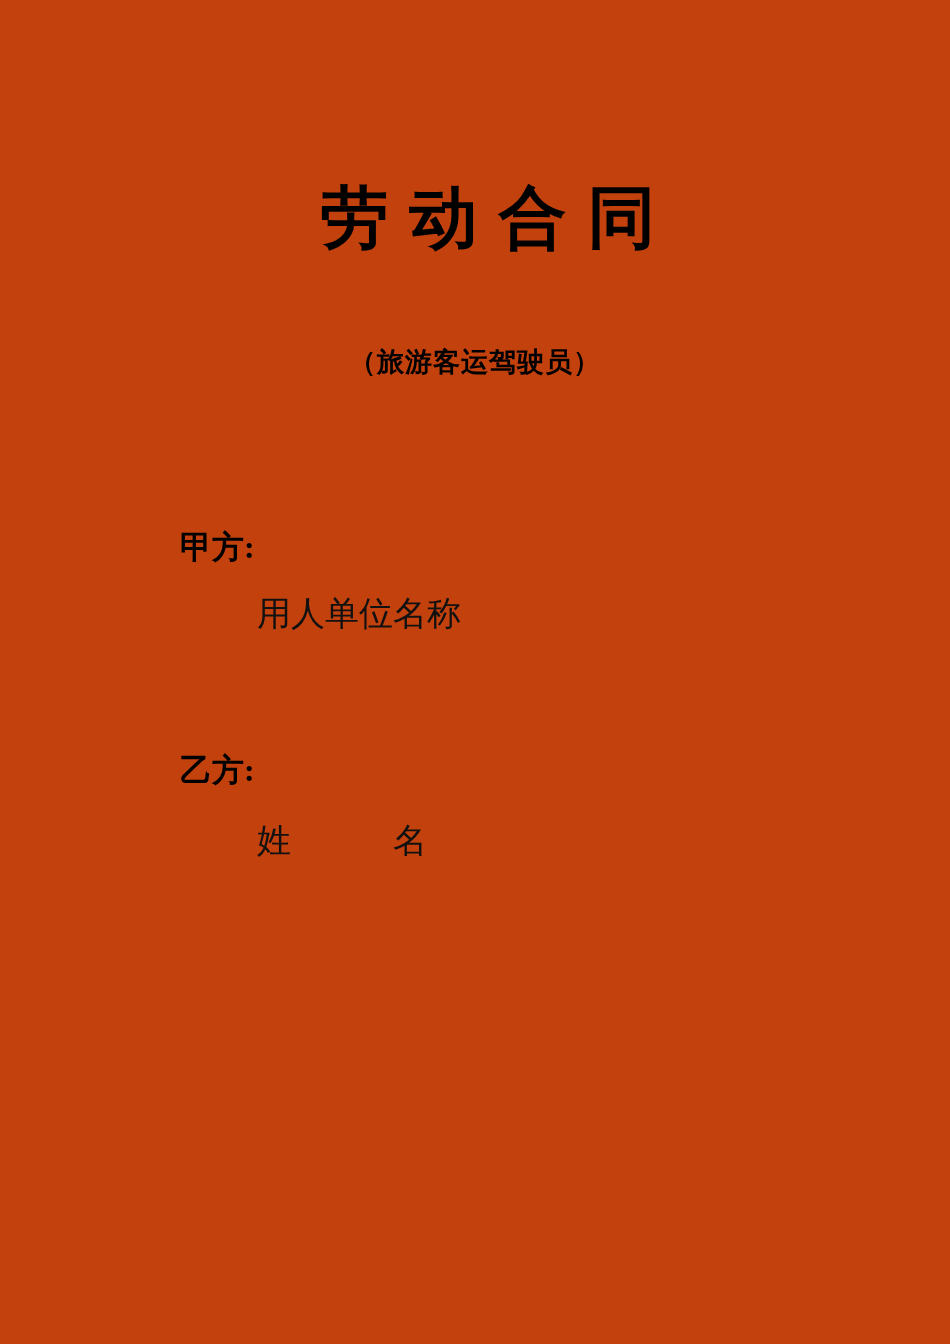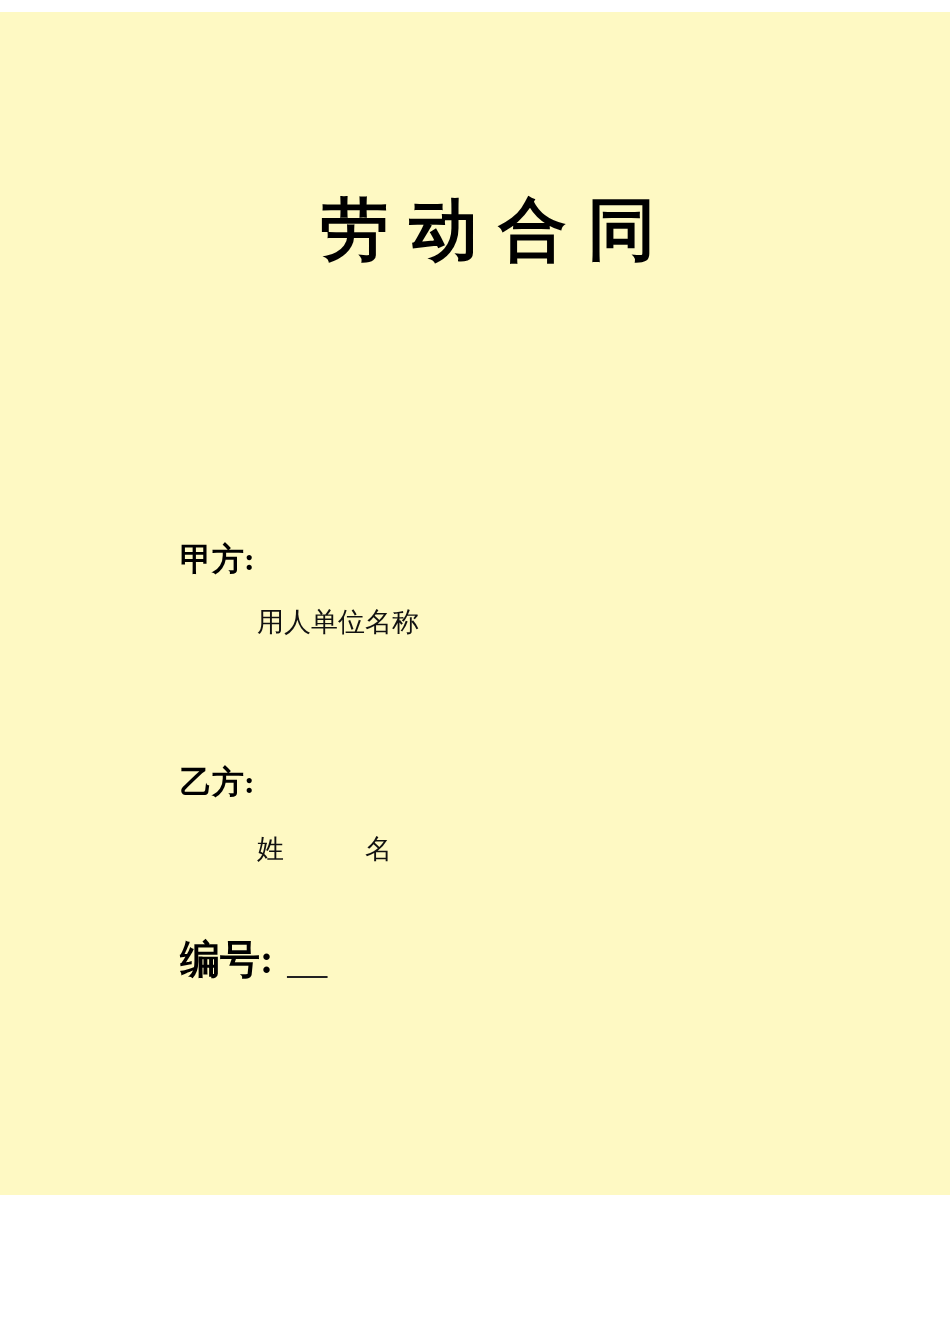--- a/index.html
+++ b/index.html
@@ -10,24 +10,24 @@
     width: 950px;
     height: 1344px;
     background: #ffffff;
     color: #000000;
     font-family: "Liberation Serif", "DejaVu Serif", serif;
     position: relative;
     overflow: hidden;
   }
   .page {
     position: absolute;
-    top: 12px; left: 0;
+    top: 0; left: 0;
     width: 950px;
-    height: 1183px;
-    background: #fef9c3;
+    height: 1344px;
+    background: #c2410c;
   }
   .doc-title {
     position: absolute;
     top: 184px;
     left: 0;
     width: 100%;
     box-sizing: border-box;
     padding-left: 28px;
     text-align: center;
     font-size: 68px;
@@ -54,21 +54,21 @@
     font-size: 32px;
     font-weight: bold;
     line-height: 1;
     white-space: pre;
   }
   .party-a-label { top: 531px; }
   .party-b-label { top: 754px; }
   .field-label {
     position: absolute;
     left: 257px;
-    font-size: 27px;
+    font-size: 34px;
     font-weight: 400;
     line-height: 1;
     color: #111111;
     white-space: pre;
   }
   .party-a-field { top: 597px; }
   .party-b-field { top: 826px; font-family: Liberation Mono, monospace; }
   .serial-row {
     position: absolute;
     left: 180px;
@@ -86,24 +86,24 @@
     color: #222222;
   }
 </style>
 </head>
 <body>
 
 <div class="page">
 
   <div class="doc-title">劳 动 合 同</div>
 
+  <div class="doc-subtitle">（旅游客运驾驶员）</div>
 
   <div class="party-label party-a-label">甲方:</div>
 
   <div class="field-label party-a-field">用人单位名称</div>
 
   <div class="party-label party-b-label">乙方:</div>
 
   <div class="field-label party-b-field">姓　　　名</div>
 
-  <div class="serial-row"><span>编号:</span><span class="serial-blank">__</span></div>
 
 </div>
 
 </body></html>

